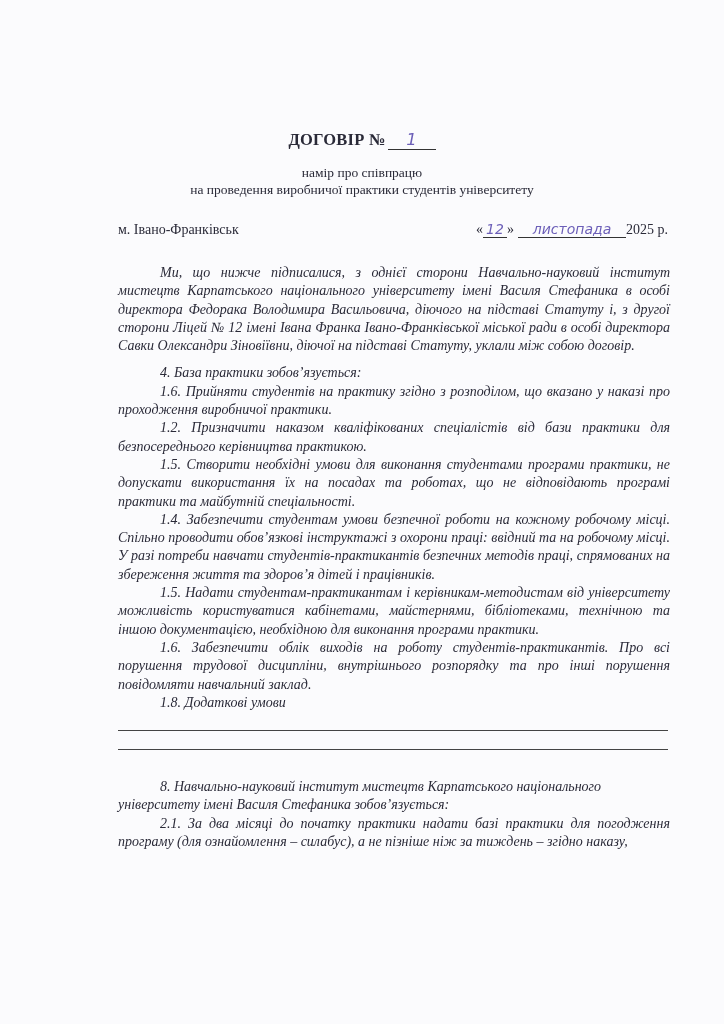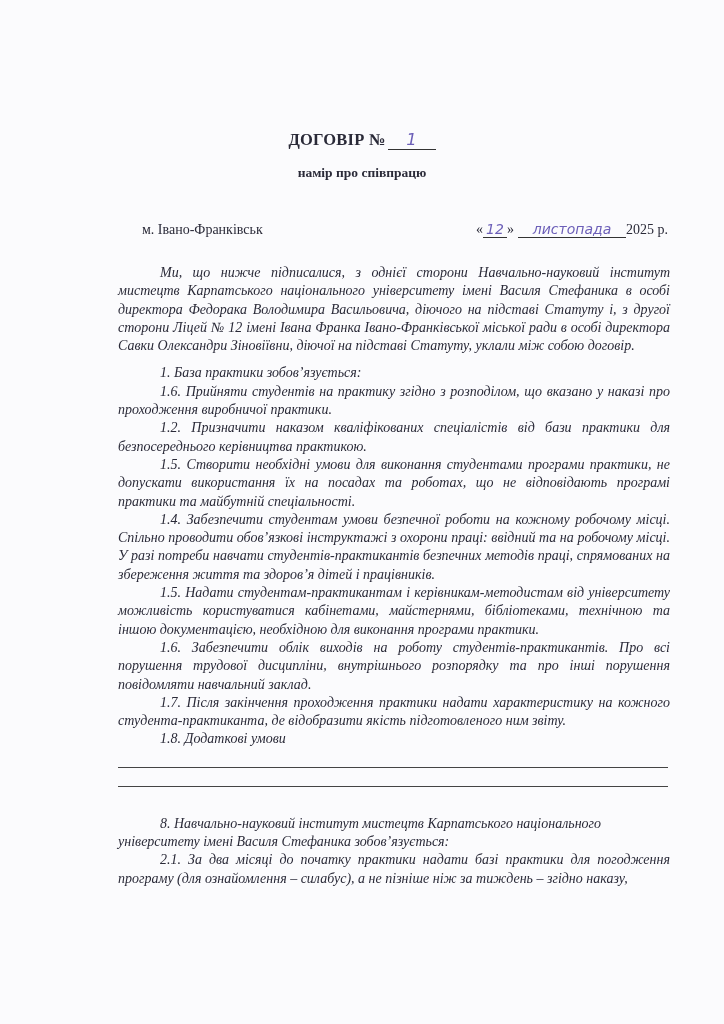--- a/index.html
+++ b/index.html
@@ -17,25 +17,25 @@
     display: inline-block; position: relative;
   }
   .num-field {
     display: inline-block; width: 48px; border-bottom: 1px solid #333;
     text-align: center; margin-left: 2px;
   }
   .handwritten {
     font-family: "DejaVu Sans", sans-serif; font-style: italic; font-weight: normal;
     color: #6c5fb8;
   }
-  .subtitle { font-weight: bold; font-size: 13.5px; line-height: 17px; }
+  .subtitle { font-weight: normal; font-size: 13.5px; line-height: 17px; }
   .subtitle1 { margin-top: 14px; }
   .place-line {
     position: absolute; left: 118px; right: 56px; top: 221px;
-    font-size: 14px; display: flex; justify-content: space-between; align-items: baseline; margin-left: 24px;
+    font-size: 14px; display: flex; justify-content: space-between; align-items: baseline;
   }
   .date-right { white-space: nowrap; }
   .day-field { display: inline-block; width: 24px; border-bottom: 1px solid #333; text-align: center; }
   .month-field { display: inline-block; width: 108px; border-bottom: 1px solid #333; text-align: center; margin-left: 4px; }
   .body-text {
     position: absolute; left: 118px; width: 552px; top: 264px;
     font-size: 14px; line-height: 18.3px; text-align: justify;
   }
   .body-text p { margin: 0; font-style: italic; }
   .indent { text-indent: 42px; }
@@ -46,40 +46,40 @@
 </head>
 <body>
 
 <div class="page">
 
   <div class="title-block">
     <div class="title">
       <span>ДОГОВІР №</span><span class="num-field handwritten">1</span>
     </div>
     <div class="subtitle subtitle1">намір про співпрацю</div>
+    <div class="subtitle">на проведення виробничої практики студентів університету</div>
   </div>
 
   <div class="place-line">
     <span>м. Івано-Франківськ</span>
     <span class="date-right">
       <span>«</span><span class="day-field handwritten">12</span><span>»</span><span class="month-field handwritten">листопада</span><span>2025 р.</span>
     </span>
   </div>
 
   <div class="body-text">
     <p class="indent">Ми, що нижче підписалися, з однієї сторони Навчально-науковий інститут мистецтв Карпатського національного університету імені Василя Стефаника в особі директора Федорака Володимира Васильовича, діючого на підставі Статуту і, з другої сторони Ліцей № 12 імені Івана Франка Івано-Франківської міської ради в особі директора Савки Олександри Зіновіївни, діючої на підставі Статуту, уклали між собою договір.</p>
     <div class="gap"></div>
-    <p class="indent">1. База практики зобов’язується:</p>
+    <p class="indent">4. База практики зобов’язується:</p>
     <p class="indent">1.6. Прийняти студентів на практику згідно з розподілом, що вказано у наказі про проходження виробничої практики.</p>
     <p class="indent">1.2. Призначити наказом кваліфікованих спеціалістів від бази практики для безпосереднього керівництва практикою.</p>
     <p class="indent">1.5. Створити необхідні умови для виконання студентами програми практики, не допускати використання їх на посадах та роботах, що не відповідають програмі практики та майбутній спеціальності.</p>
     <p class="indent">1.4. Забезпечити студентам умови безпечної роботи на кожному робочому місці. Спільно проводити обов’язкові інструктажі з охорони праці: ввідний та на робочому місці. У разі потреби навчати студентів-практикантів безпечних методів праці, спрямованих на збереження життя та здоров’я дітей і працівників.</p>
     <p class="indent">1.5. Надати студентам-практикантам і керівникам-методистам від університету можливість користуватися кабінетами, майстернями, бібліотеками, технічною та іншою документацією, необхідною для виконання програми практики.</p>
     <p class="indent">1.6. Забезпечити облік виходів на роботу студентів-практикантів. Про всі порушення трудової дисципліни, внутрішнього розпорядку та про інші порушення повідомляти навчальний заклад.</p>
-    <p class="indent">1.7. Після закінчення проходження практики надати характеристику на кожного студента-практиканта, де відобразити якість підготовленого ним звіту.</p>
     <p class="indent">1.8. Додаткові умови</p>
     <div class="blank-line"></div>
     <div class="blank-line"></div>
     <div style="height:28px"></div>
     <p class="indent sec2">8. Навчально-науковий інститут мистецтв Карпатського національного</p>
     <p class="sec2">університету імені Василя Стефаника зобов’язується:</p>
     <p class="indent">2.1. За два місяці до початку практики надати базі практики для погодження програму (для ознайомлення – силабус), а не пізніше ніж за тиждень – згідно наказу,</p>
   </div>
 
 </div>

